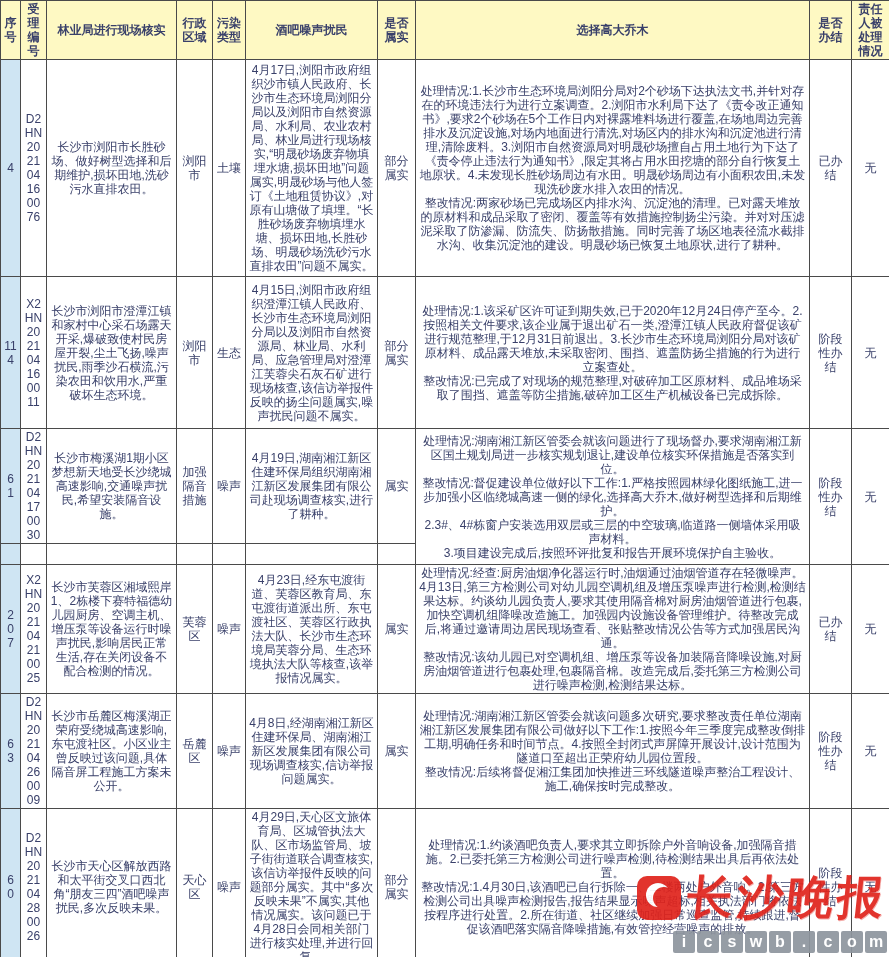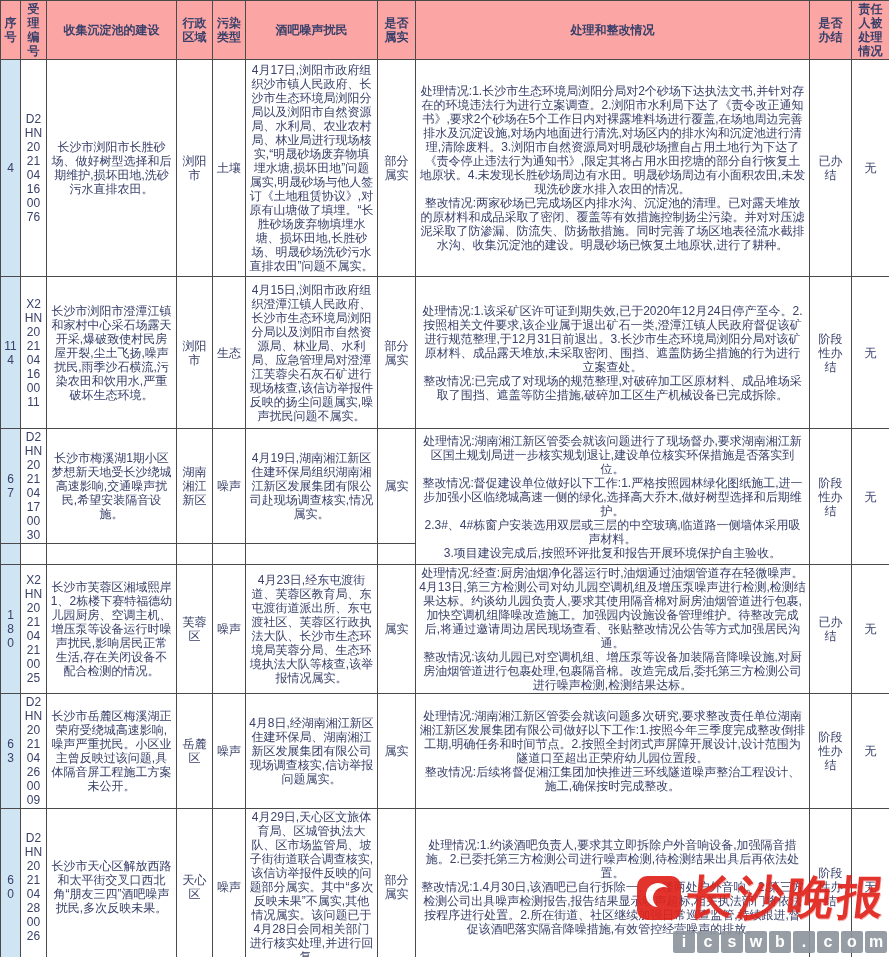--- a/index.html
+++ b/index.html
@@ -17,21 +17,21 @@
     vertical-align:middle;
     padding:1px 3px;
     overflow:hidden;
     line-height:14px;
     font-size:12px;
     text-align:center;
     white-space:pre-line;
     word-break:break-all;
   }
   table.report th{
-    background:#fca5a5;
+    background:#fef9c3;
     font-weight:bold;
     font-size:12px;
   }
   td.col-serial{background:#cfe5f3;font-size:12px;}
   td.col-case_no{font-size:10.5px;line-height:13px;}
   td.col-problem{text-align:left;font-size:11px;}
   td.col-investigation{text-align:left;font-size:11.5px;}
   td.col-handling{text-align:left;font-size:11.5px;line-height:13.5px;}
   td.col-region,td.col-pollution_type,td.col-verified,
   td.col-completion,td.col-accountability{font-size:12px;}
@@ -89,29 +89,29 @@
       <col style="width:394px">
       <col style="width:42px">
     <col style="width:38px">
   </colgroup>
   <thead>
     <tr id="header-row" style="height: 28px;">
         <th>序
 号</th>
         <th>受理
 编号</th>
-        <th>收集沉淀池的建设</th>
+        <th>林业局进行现场核实</th>
         <th>行政
 区域</th>
         <th>污染
 类型</th>
         <th>酒吧噪声扰民</th>
         <th>是否
 属实</th>
-        <th>处理和整改情况</th>
+        <th>选择高大乔木</th>
         <th>是否
 办结</th>
         <th>责任人被
 处理情况</th>
       </tr>
   </thead>
   <tbody id="table-body">
       <tr style="height: 217px;">
         <td class="col-serial">4</td>
         <td class="col-case_no">D2HN
@@ -138,74 +138,74 @@
         <td class="col-region">浏阳市</td>
         <td class="col-pollution_type">生态</td>
         <td class="col-investigation">4月15日,浏阳市政府组织澄潭江镇人民政府、长沙市生态环境局浏阳分局以及浏阳市自然资源局、林业局、水利局、应急管理局对澄潭江芙蓉尖石灰石矿进行现场核查,该信访举报件反映的扬尘问题属实,噪声扰民问题不属实。</td>
         <td class="col-verified">部分属实</td>
         <td class="col-handling">处理情况:1.该采矿区许可证到期失效,已于2020年12月24日停产至今。2.按照相关文件要求,该企业属于退出矿石一类,澄潭江镇人民政府督促该矿进行规范整理,于12月31日前退出。3.长沙市生态环境局浏阳分局对该矿原材料、成品露天堆放,未采取密闭、围挡、遮盖防扬尘措施的行为进行立案查处。
 整改情况:已完成了对现场的规范整理,对破碎加工区原材料、成品堆场采取了围挡、遮盖等防尘措施,破碎加工区生产机械设备已完成拆除。</td>
         <td class="col-completion">阶段性办结</td>
         <td class="col-accountability">无</td>
       </tr>
       <tr style="height: 64px;">
-        <td class="col-serial">67</td>
+        <td class="col-serial">61</td>
         <td class="col-case_no">D2HN
 2021
 0417
 0030</td>
         <td class="col-problem">长沙市梅溪湖1期小区梦想新天地受长沙绕城高速影响,交通噪声扰民,希望安装隔音设施。</td>
-        <td class="col-region">湖南湘江新区</td>
-        <td class="col-pollution_type">噪声</td>
-        <td class="col-investigation">4月19日,湖南湘江新区住建环保局组织湖南湘江新区发展集团有限公司赴现场调查核实,情况属实。</td>
+        <td class="col-region">加强隔音措施</td>
+        <td class="col-pollution_type">噪声</td>
+        <td class="col-investigation">4月19日,湖南湘江新区住建环保局组织湖南湘江新区发展集团有限公司赴现场调查核实,进行了耕种。</td>
         <td class="col-verified">属实</td>
         <td class="col-handling" rowspan="2">处理情况:湖南湘江新区管委会就该问题进行了现场督办,要求湖南湘江新区国土规划局进一步核实规划退让,建设单位核实环保措施是否落实到位。
 整改情况:督促建设单位做好以下工作:1.严格按照园林绿化图纸施工,进一步加强小区临绕城高速一侧的绿化,选择高大乔木,做好树型选择和后期维护。
 2.3#、4#栋窗户安装选用双层或三层的中空玻璃,临道路一侧墙体采用吸声材料。
 3.项目建设完成后,按照环评批复和报告开展环境保护自主验收。</td>
         <td class="col-completion" rowspan="2">阶段性办结</td>
         <td class="col-accountability" rowspan="2">无</td>
       </tr>
       <tr style="height: 21px;">
         <td class="col-serial"></td>
         <td class="col-case_no"></td>
         <td class="col-problem"></td>
         <td class="col-region"></td>
         <td class="col-pollution_type"></td>
         <td class="col-investigation"></td>
         <td class="col-verified"></td>
       </tr>
       <tr style="height: 108px;">
-        <td class="col-serial">180</td>
+        <td class="col-serial">207</td>
         <td class="col-case_no">X2HN
 2021
 0421
 0025</td>
         <td class="col-problem">长沙市芙蓉区湘域熙岸1、2栋楼下赛特福德幼儿园厨房、空调主机、增压泵等设备运行时噪声扰民,影响居民正常生活,存在关闭设备不配合检测的情况。</td>
         <td class="col-region">芙蓉区</td>
         <td class="col-pollution_type">噪声</td>
         <td class="col-investigation">4月23日,经东屯渡街道、芙蓉区教育局、东屯渡街道派出所、东屯渡社区、芙蓉区行政执法大队、长沙市生态环境局芙蓉分局、生态环境执法大队等核查,该举报情况属实。</td>
         <td class="col-verified">属实</td>
         <td class="col-handling">处理情况:经查:厨房油烟净化器运行时,油烟通过油烟管道存在轻微噪声。4月13日,第三方检测公司对幼儿园空调机组及增压泵噪声进行检测,检测结果达标。约谈幼儿园负责人,要求其使用隔音棉对厨房油烟管道进行包裹,加快空调机组降噪改造施工。加强园内设施设备管理维护。待整改完成后,将通过邀请周边居民现场查看、张贴整改情况公告等方式加强居民沟通。
 整改情况:该幼儿园已对空调机组、增压泵等设备加装隔音降噪设施,对厨房油烟管道进行包裹处理,包裹隔音棉。改造完成后,委托第三方检测公司进行噪声检测,检测结果达标。</td>
         <td class="col-completion">已办结</td>
         <td class="col-accountability">无</td>
       </tr>
       <tr style="height: 92px;">
         <td class="col-serial">63</td>
         <td class="col-case_no">D2HN
 2021
 0426
 0009</td>
-        <td class="col-problem">长沙市岳麓区梅溪湖正荣府受绕城高速影响,噪声严重扰民。小区业主曾反映过该问题,具体隔音屏工程施工方案未公开。</td>
+        <td class="col-problem">长沙市岳麓区梅溪湖正荣府受绕城高速影响,东屯渡社区。小区业主曾反映过该问题,具体隔音屏工程施工方案未公开。</td>
         <td class="col-region">岳麓区</td>
         <td class="col-pollution_type">噪声</td>
         <td class="col-investigation">4月8日,经湖南湘江新区住建环保局、湖南湘江新区发展集团有限公司现场调查核实,信访举报问题属实。</td>
         <td class="col-verified">属实</td>
-        <td class="col-handling">处理情况:湖南湘江新区管委会就该问题多次研究,要求整改责任单位湖南湘江新区发展集团有限公司做好以下工作:1.按照今年三季度完成整改倒排工期,明确任务和时间节点。2.按照全封闭式声屏障开展设计,设计范围为隧道口至超出正荣府幼儿园位置段。
+        <td class="col-handling">处理情况:湖南湘江新区管委会就该问题多次研究,要求整改责任单位湖南湘江新区发展集团有限公司做好以下工作:1.按照今年三季度完成整改倒排工期,明确任务和时间节点。4.按照全封闭式声屏障开展设计,设计范围为隧道口至超出正荣府幼儿园位置段。
 整改情况:后续将督促湘江集团加快推进三环线隧道噪声整治工程设计、施工,确保按时完成整改。</td>
         <td class="col-completion">阶段性办结</td>
         <td class="col-accountability">无</td>
       </tr>
       <tr style="height: 136px;">
         <td class="col-serial">60</td>
         <td class="col-case_no">D2HN
 2021
 0428
 0026</td>

